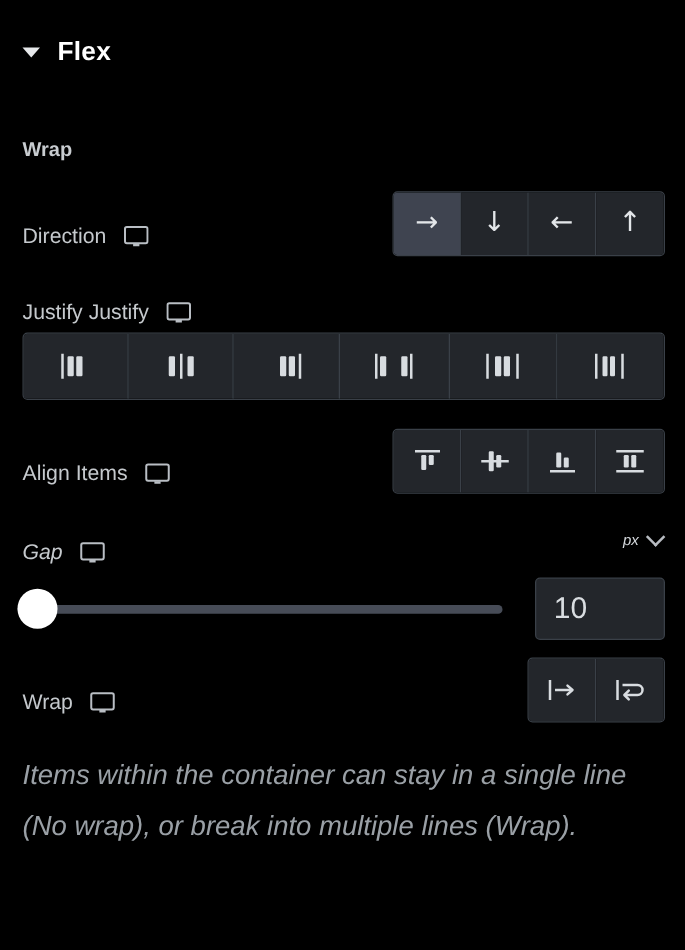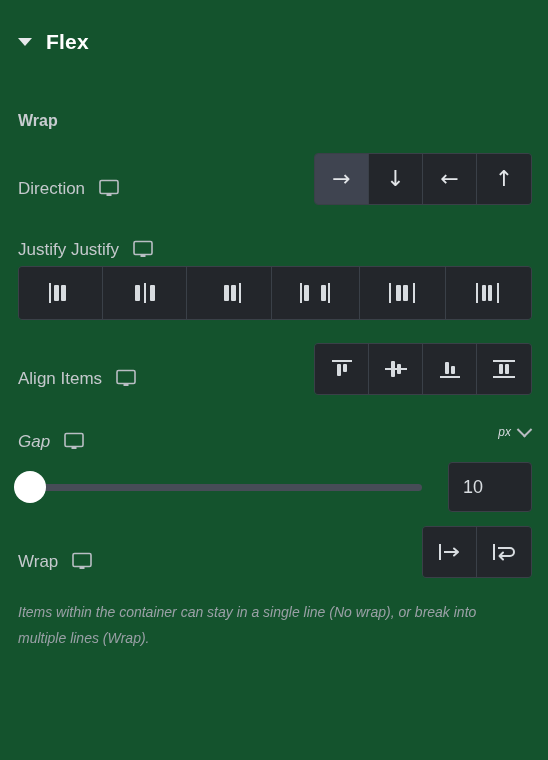--- a/index.html
+++ b/index.html
@@ -9,21 +9,21 @@
     width: 548px;
     height: 760px;
     background: #1e2124;
     font-family: "Liberation Sans", sans-serif;
     overflow: hidden;
   }
 
   .panel {
     width: 548px;
     height: 760px;
-    background: #14532d;
+    background: #000000;
     position: relative;
   }
 
   
   .section-header {
     display: flex;
     align-items: center;
     gap: 14px;
     padding: 24px 16px 0 18px;
     height: 60px;
@@ -53,20 +53,21 @@
   
   .row {
     display: flex;
     align-items: center;
     justify-content: space-between;
     padding: 0 16px 0 18px;
     min-height: 54px;
   }
   .row-label-wrap {
     display: flex;
+    align-items: center;
     gap: 14px;
     margin-top: 20px;
   }
   .row-label {
     font-size: 17px;
     color: #c5c9cd;
     white-space: nowrap;
   }
 
   
@@ -158,38 +159,38 @@
   }
   .slider-thumb {
     position: absolute;
     left: 0;
     width: 32px; height: 32px;
     background: #ffffff;
     border-radius: 50%;
     cursor: grab;
   }
   .num-input {
-    width: 84px;
+    width: 104px;
     height: 50px;
     background: #23262b;
     border: 1px solid #3a4048;
     border-radius: 4px;
     color: #d9dde1;
-    font-size: 18px;
+    font-size: 24px;
     font-family: "Liberation Sans", sans-serif;
     padding: 0 14px;
   }
 
   
   .wrap-row { padding-top: 14px; }
 
   
   .description {
     padding: 22px 22px 0 18px;
-    font-size: 14px;
+    font-size: 22px;
     line-height: 1.85;
     font-style: italic;
     color: #9aa0a6;
   }
 
   svg { display: block; }
 </style>
 </head>
 <body>
 

